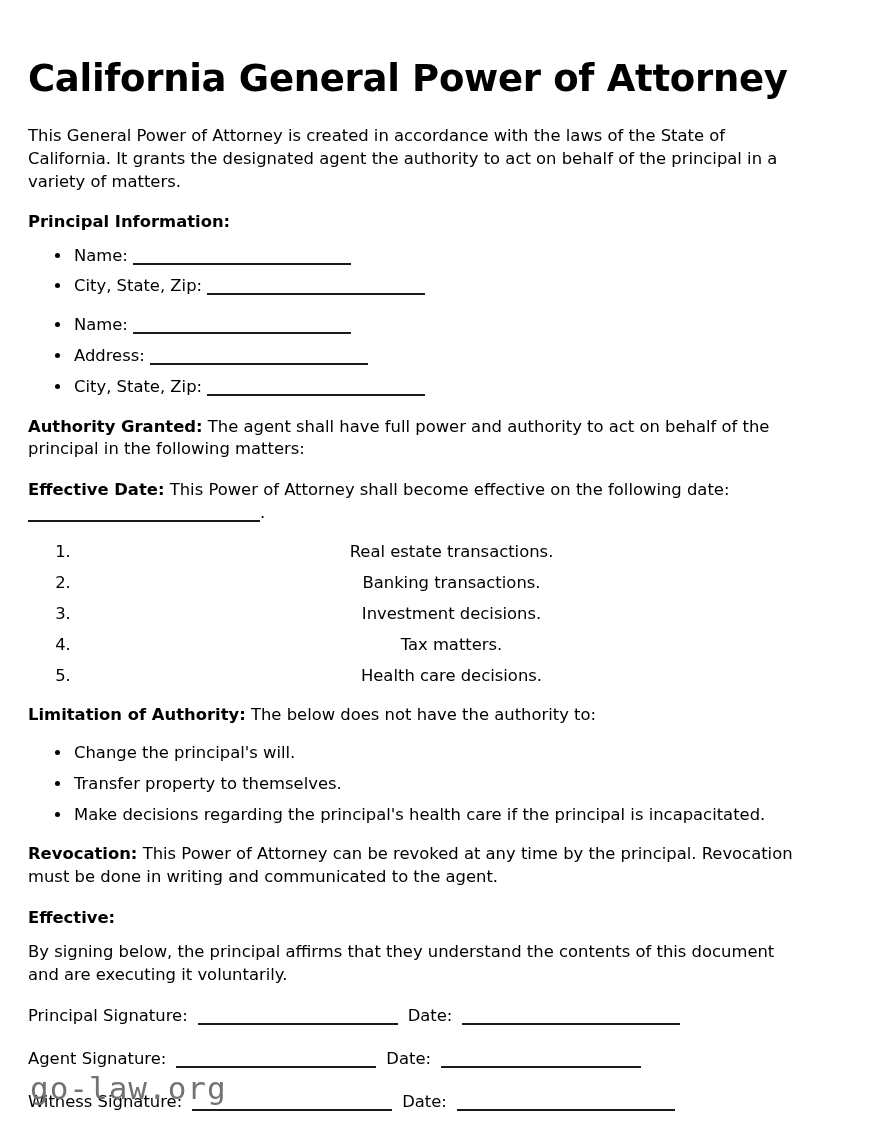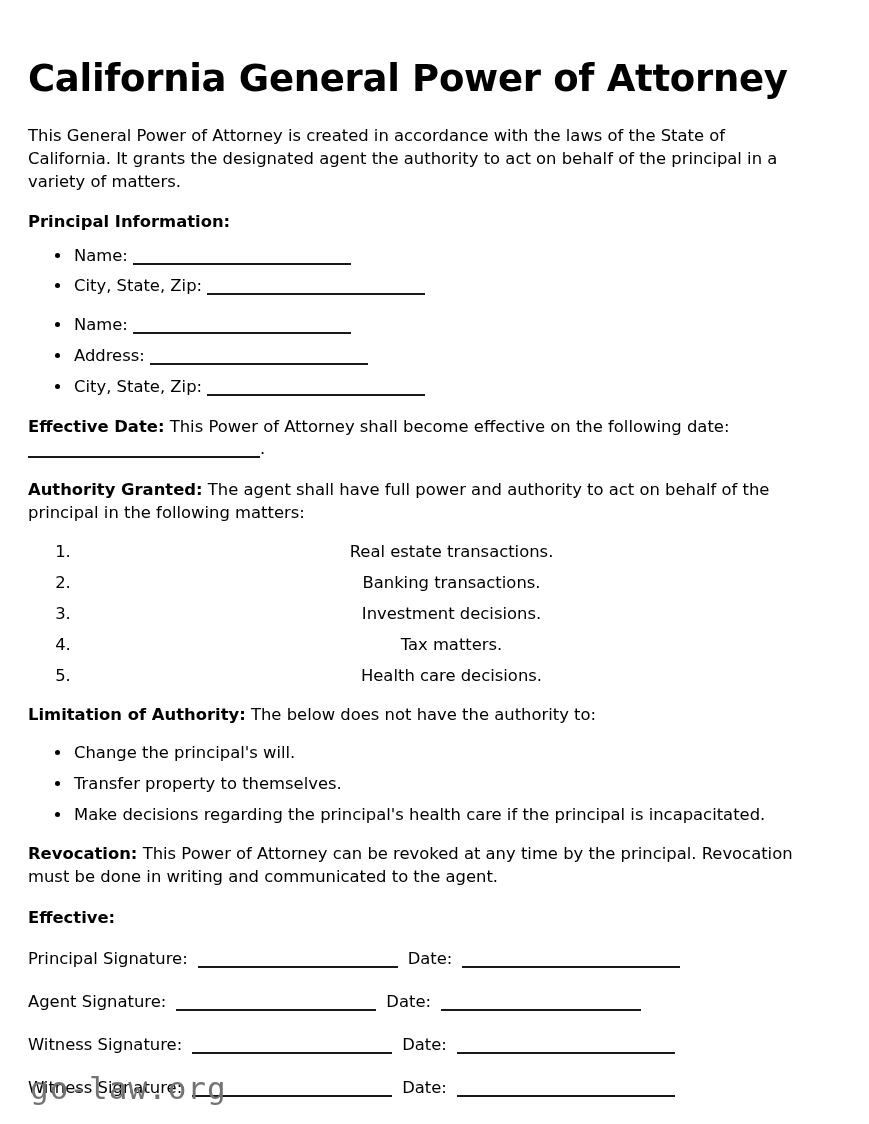--- a/index.html
+++ b/index.html
@@ -110,41 +110,42 @@
     <li class="fieldline"><span>Name:</span> <span class="blank blank-lg"></span></li>
     <li class="fieldline"><span>City, State, Zip:</span> <span class="blank blank-lg"></span></li>
   </ul>
 
   <ul class="bullets">
     <li class="fieldline"><span>Name:</span> <span class="blank blank-lg"></span></li>
     <li class="fieldline"><span>Address:</span> <span class="blank blank-lg"></span></li>
     <li class="fieldline"><span>City, State, Zip:</span> <span class="blank blank-lg"></span></li>
   </ul>
 
+  <p class="para"><span class="lead">Authority Granted:</span> <span>The agent shall have full power and authority to act on behalf of the principal in the following matters:</span></p>
+
   <p class="para"><span class="lead">Effective Date:</span> <span>This Power of Attorney shall become effective on the following date:</span><br><span class="eff-blank"></span><span>.</span></p>
-
-  <p class="para"><span class="lead">Authority Granted:</span> <span>The agent shall have full power and authority to act on behalf of the principal in the following matters:</span></p>
   <ol class="numbers">
     <li>Real estate transactions.</li>
     <li>Banking transactions.</li>
     <li>Investment decisions.</li>
     <li>Tax matters.</li>
     <li>Health care decisions.</li>
   </ol>
 
   <p class="para tight"><span class="lead">Limitation of Authority:</span> <span>The below does not have the authority to:</span></p>
   <ul class="bullets">
     <li>Change the principal's will.</li>
     <li>Transfer property to themselves.</li>
     <li>Make decisions regarding the principal's health care if the principal is incapacitated.</li>
   </ul>
 
   <p class="para"><span class="lead">Revocation:</span> <span>This Power of Attorney can be revoked at any time by the principal. Revocation must be done in writing and communicated to the agent.</span></p>
 
   <div class="section-head">Effective:</div>
+  <p class="para">By signing below, the principal affirms that they understand the contents of this document and are executing it voluntarily.</p>
 
   <div class="sig-block">
     <div class="sig-row">
       <span class="lbl">Principal Signature:</span><span class="gap"></span><span class="blank blank-md"></span><span class="gap"></span><span>Date:</span><span class="gap"></span><span class="blank blank-lg"></span>
     </div>
     <div class="sig-row">
       <span class="lbl">Agent Signature:</span><span class="gap"></span><span class="blank blank-md"></span><span class="gap"></span><span>Date:</span><span class="gap"></span><span class="blank blank-md"></span>
     </div>
     <div class="sig-row">
       <span class="lbl">Witness Signature:</span><span class="gap"></span><span class="blank blank-md"></span><span class="gap"></span><span>Date:</span><span class="gap"></span><span class="blank blank-lg"></span>

